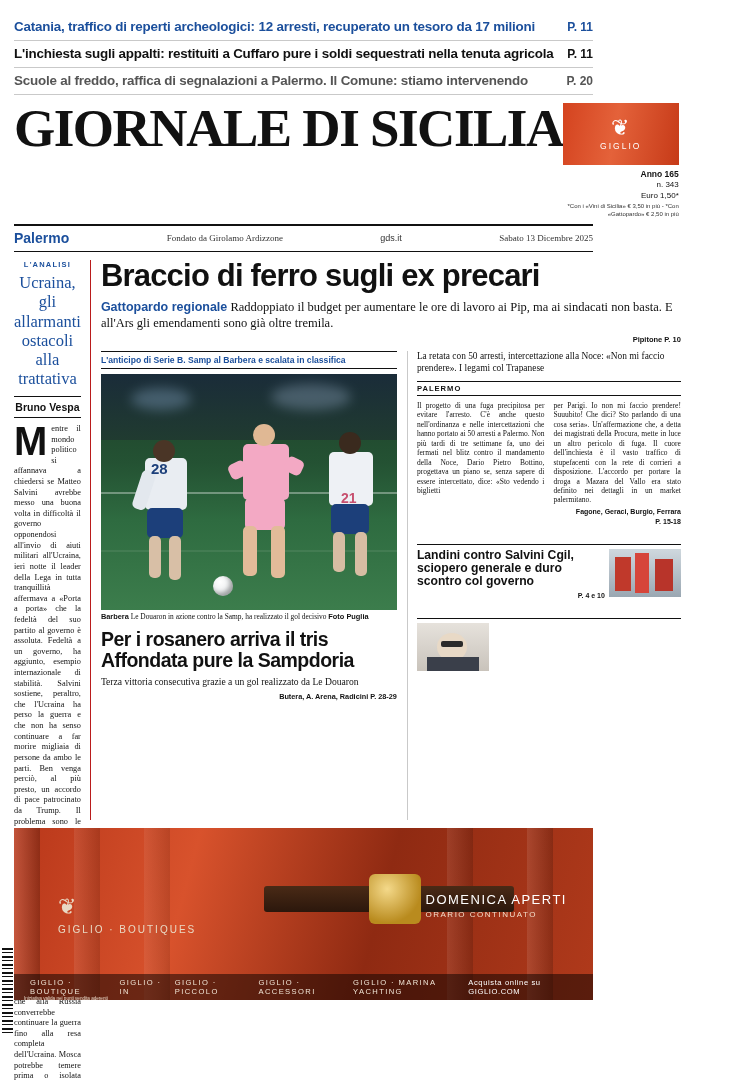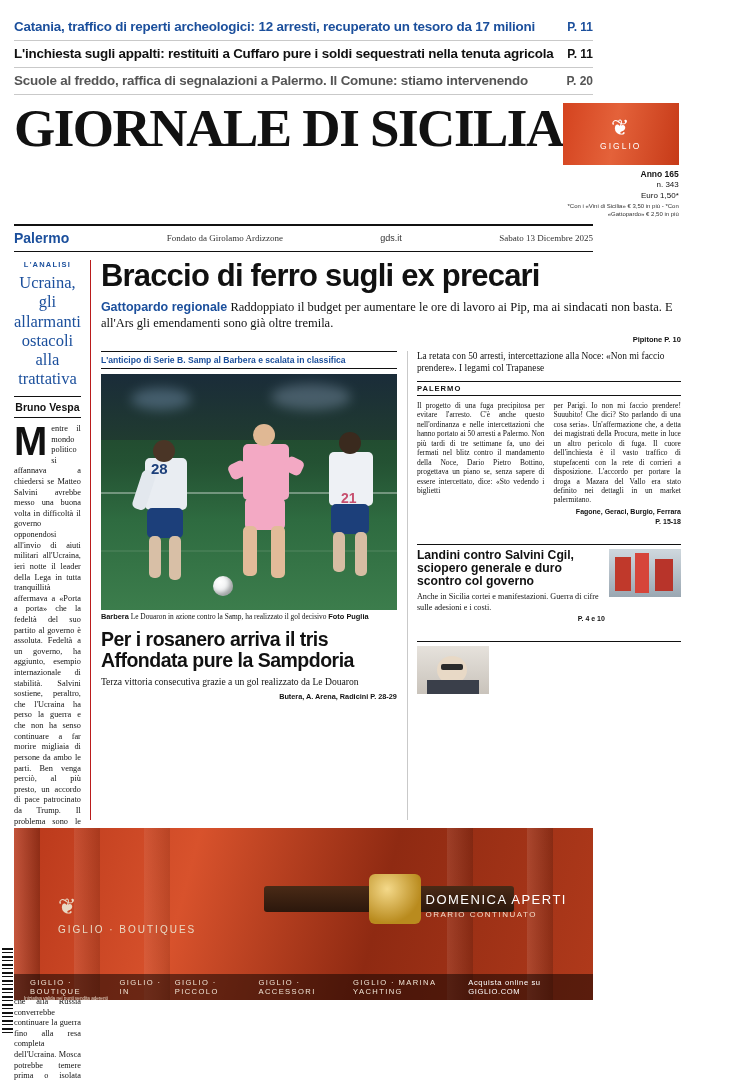--- a/index.html
+++ b/index.html
@@ -300,21 +300,20 @@
           <div class="r-cols">
             <div>Il progetto di una fuga precipitosa per evitare l'arresto. C'è anche questo nell'ordinanza e nelle intercettazioni che hanno portato ai 50 arresti a Palermo. Non più tardi di tre settimane fa, uno dei fermati nel blitz contro il mandamento della Noce, Dario Pietro Bottino, progettava un piano se, senza sapere di essere intercettato, dice: «Sto vedendo i biglietti</div>
             <div>per Parigi. Io non mi faccio prendere! Suuubito! Che dici? Sto parlando di una cosa seria». Un'affermazione che, a detta dei magistrati della Procura, mette in luce un altro pericolo di fuga. Il cuore dell'inchiesta è il vasto traffico di stupefacenti con la rete di corrieri a disposizione. L'accordo per portare la droga a Mazara del Vallo era stato definito nei dettagli in un market palermitano.</div>
           </div>
           <div class="r-credit">Fagone, Geraci, Burgio, Ferrara</div>
           <div class="r-credit">P. 15-18</div>
 
           <div class="brief">
             <div class="brief-txt">
               <div class="brief-head">Landini contro Salvini Cgil, sciopero generale e duro scontro col governo</div>
-              <div class="brief-body">Anche in Sicilia cortei e manifestazioni. Guerra di cifre sulle adesioni e i costi.</div>
               <div class="brief-credit">P. 4 e 10</div>
             </div>
             <div class="brief-thumb thumb-protest">
               <div style="position:absolute; left:6px; top:8px; width:16px; height:34px; background:#c0392b;"></div>
               <div style="position:absolute; left:26px; top:4px; width:14px; height:40px; background:#d6453a;"></div>
               <div style="position:absolute; left:46px; top:10px; width:18px; height:32px; background:#b8342a;"></div>
             </div>
           </div>
 
           <div class="brief">

